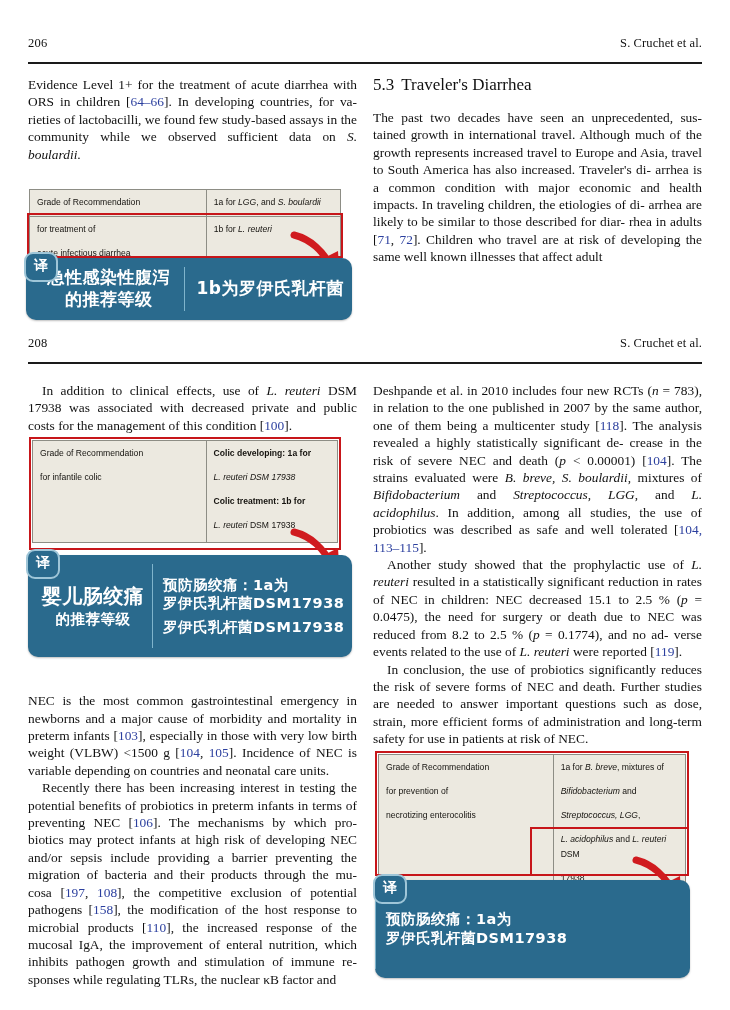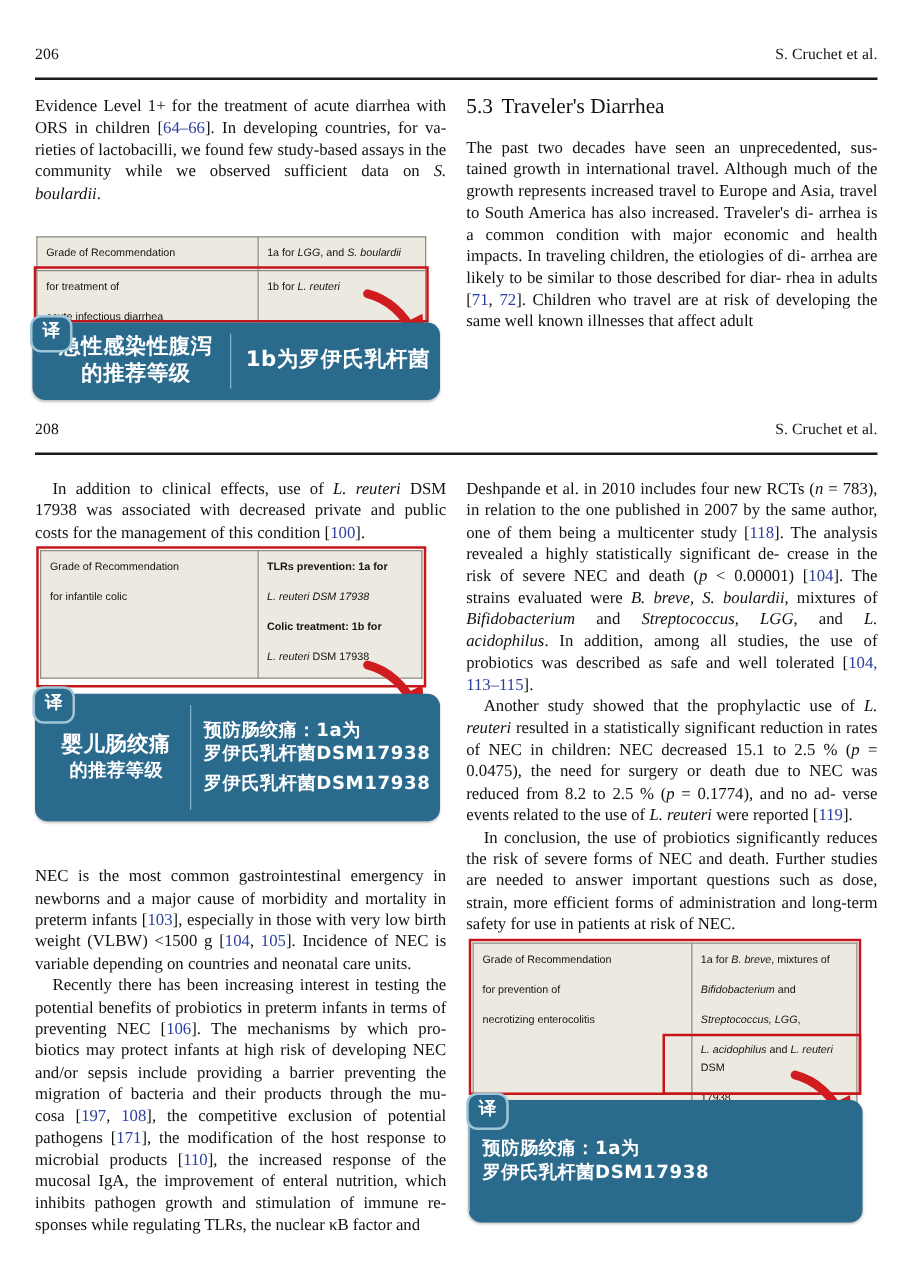--- a/index.html
+++ b/index.html
@@ -296,21 +296,21 @@
         weight (VLBW) &lt;1500 g [<span class="ref">104</span>, <span class="ref">105</span>]. Incidence of NEC is
         variable depending on countries and neonatal care units.</p>
 
       <p class="body">Recently there has been increasing interest in testing the
         potential benefits of probiotics in preterm infants in terms
         of preventing NEC [<span class="ref">106</span>]. The mechanisms by which pro-
         biotics may protect infants at high risk of developing NEC
         and/or sepsis include providing a barrier preventing the
         migration of bacteria and their products through the mu-
         cosa [<span class="ref">197</span>, <span class="ref">108</span>], the competitive exclusion of potential
-        pathogens [<span class="ref">171</span>], the modification of the host response to
+        pathogens [<span class="ref">158</span>], the modification of the host response to
         microbial products [<span class="ref">110</span>], the increased response of the
         mucosal IgA, the improvement of enteral nutrition, which
         inhibits pathogen growth and stimulation of immune re-
         sponses while regulating TLRs, the nuclear κB factor and</p>
     </div>
 
     <div class="col right">
       <p class="body noindent">Deshpande et al. in 2010 includes four new RCTs
         (<span class="it">n</span> = 783), in relation to the one published in 2007 by the
         same author, one of them being a multicenter study [<span class="ref">118</span>].
@@ -340,40 +340,40 @@
 
   <div class="tblwrap" style="left:32px; top:110px; width:306px;">
     <table class="gradetbl">
       <tbody>
           <tr>
         <td class="lbl" style="height:90px;">
           <span class="cellline">Grade of Recommendation</span>
           <span class="cellline gap">for infantile colic</span>
         </td>
         <td>
-          <span class="cellline b">TLRs prevention: 1a for</span>
+          <span class="cellline b">Colic developing: 1a for</span>
           <span class="cellline gap it"><span class="it">L. reuteri</span> DSM 17938</span>
           <span class="cellline b gap">Colic treatment: 1b for</span>
           <span class="cellline gap"><span class="it">L. reuteri</span> DSM 17938</span>
         </td>
       </tr>
     </tbody>
       </table>
   </div>
   <div class="redbox" style="left:29px; top:107px; width:312px; height:113px;"></div>
 
   <svg class="arrow" width="80" height="62" style="left:288px; top:196px;" viewBox="0 0 80 62">
     <path d="M6,6 C22,10 36,22 44,40" stroke="#d01b1f" stroke-width="7" fill="none" stroke-linecap="round"></path>
     <path d="M30,32 L52,52 L50,22 Z" fill="#d01b1f"></path>
   </svg>
 
   <div class="transbar" style="left:28px; top:225px; width:324px; height:102px;">
     <div class="tleft" style="width:124px; padding:0 4px 0 10px;">
       <div>
-        <div class="cn" style="font-size:17px;">婴儿肠绞痛</div>
+        <div class="cn" style="font-size:20px;">婴儿肠绞痛</div>
         <div class="cn" style="font-size:14.5px;">的推荐等级</div>
       </div>
     </div>
     <div class="divider"></div>
     <div class="tright" style="padding:0 6px 0 10px;">
       <div class="cn row" style="font-size:14.5px;">
         <span>预防肠绞痛：</span><span class="hl">1a为</span>
       </div>
       <div class="cn row" style="font-size:14.5px; margin-bottom:5px;">罗伊氏乳杆菌DSM17938</div>
       <div class="cn row" style="font-size:14.5px;">罗伊氏乳杆菌DSM17938</div>

